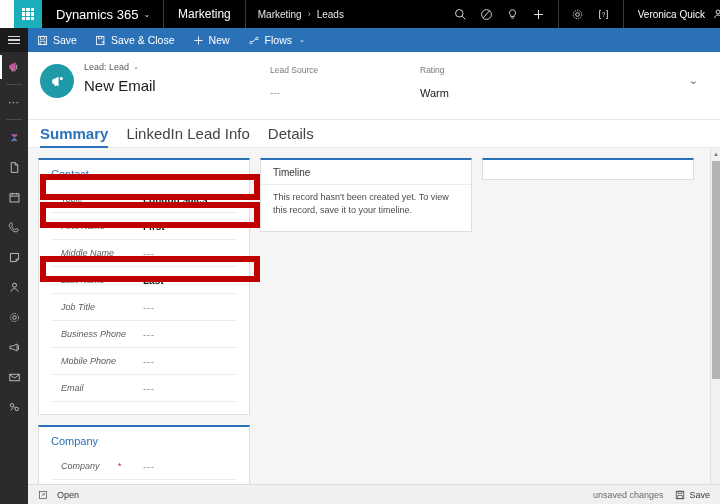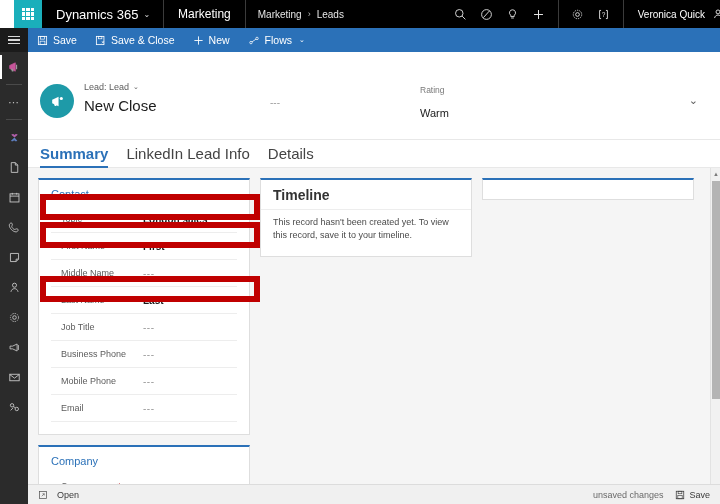--- a/index.html
+++ b/index.html
@@ -95,21 +95,21 @@
 
   
   .main {
     position: absolute; top: 52px; left: 28px; width: 692px; height: 432px;
     background: #ffffff; overflow: hidden;
   }
 
   
   .rec-header {
     position: relative; height: 68px; background: #ffffff;
-    border-bottom: 1px solid #e8e8e8; display: flex; align-items: flex-start; margin-top: 20px;
+    border-bottom: 1px solid #e8e8e8; display: flex; align-items: flex-start;
   }
   .rec-avatar {
     width: 34px; height: 34px; border-radius: 50%; background: #1e9aa8;
     margin: 12px 10px 0 12px; flex: none;
     display: flex; align-items: center; justify-content: center;
     color: #ffffff; font-size: 15px;
   }
   .rec-titles { padding-top: 10px; min-width: 150px; }
   .rec-type {
     font-size: 9px; color: #5c5c5c; display: flex; align-items: center; gap: 4px;
@@ -151,29 +151,29 @@
   .col-b { width: 212px; flex: none; }
   .col-c { width: 212px; flex: none; }
 
   .card {
     background: #ffffff; border: 1px solid #dedede; border-top: 2px solid #2b71b8;
     margin-bottom: 10px;
   }
   .card-title {
     font-size: 11px; color: #2b71b8; padding: 8px 12px 6px 12px;
   }
-  .card-title.dark { color: #333333; font-weight: 700; font-size: 14px; }
+  .card-title.dark { color: #333333; font-weight: 400; font-size: 10px; }
   .field-row {
     display: flex; align-items: center; height: 27px;
     margin: 0 12px; border-bottom: 1px solid #ededed;
   }
   .field-row:last-child { border-bottom: 1px solid #ededed; }
   .field-label {
     font-size: 9px; color: #5c5c5c; width: 92px; flex: none;
-    display: flex; align-items: center; gap: 18px; padding-left: 10px;
+    display: flex; align-items: center; gap: 18px; padding-left: 10px; font-style: italic;
   }
   .req { color: #c1272d; font-size: 9px; line-height: 1; }
   .field-value { font-size: 10px; color: #1b1b1b; font-weight: 700; }
   .field-value.dim { color: #9a9a9a; font-weight: 400; letter-spacing: 0.5px; }
   .card-pad { height: 12px; }
 
   .tl-text {
     font-size: 9px; color: #4a4a4a; line-height: 1.45;
     padding: 6px 12px 14px 12px; border-top: 1px solid #ededed; margin: 0 0 0 0;
   }
@@ -436,24 +436,25 @@
             <path d="M3 6.4v3.2l6 2.8V3.6L3 6.4z" fill="#ffffff"></path>
             <circle cx="11.6" cy="5.2" r="1.5" fill="#ffffff"></circle>
             <path d="M4.6 9.6l.8 2.6h1.7l-.6-2.1" fill="#ffffff"></path>
           </svg>
       </div>
       <div class="rec-titles">
         <div class="rec-type">
           <span>Lead: Lead</span>
           <span class="chev">⌄</span>
         </div>
-        <div class="rec-name">New Close</div>
+        <div class="rec-name">New Email</div>
       </div>
       <div class="hdr-fields">
         <div class="hdr-field">
+          <div class="hdr-label">Lead Source</div>
           <div class="hdr-value dim">---</div>
         </div>
         <div class="hdr-field">
           <div class="hdr-label">Rating</div>
           <div class="hdr-value">Warm</div>
         </div>
       </div>
       <div class="hdr-chev">⌄</div>
     </div>
 

